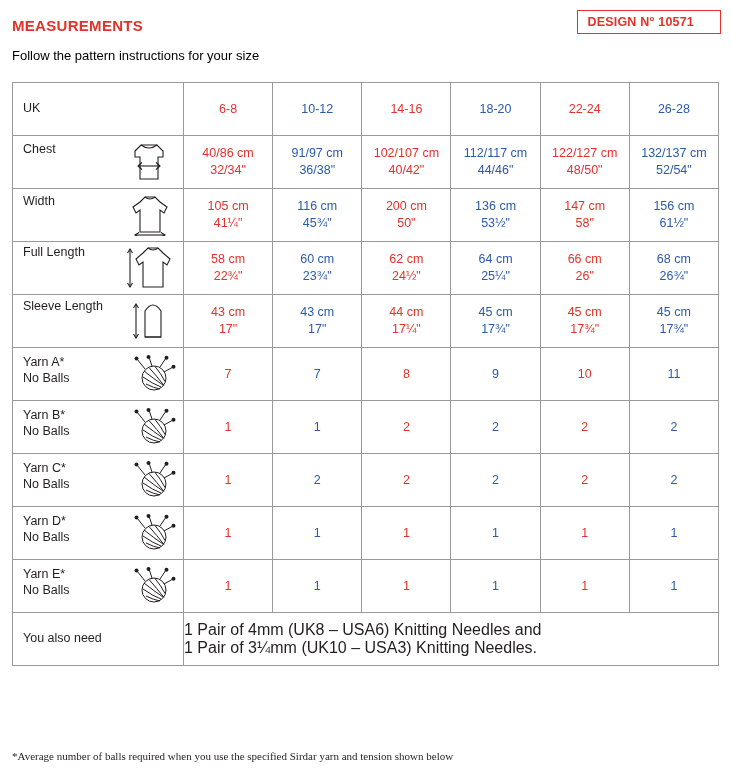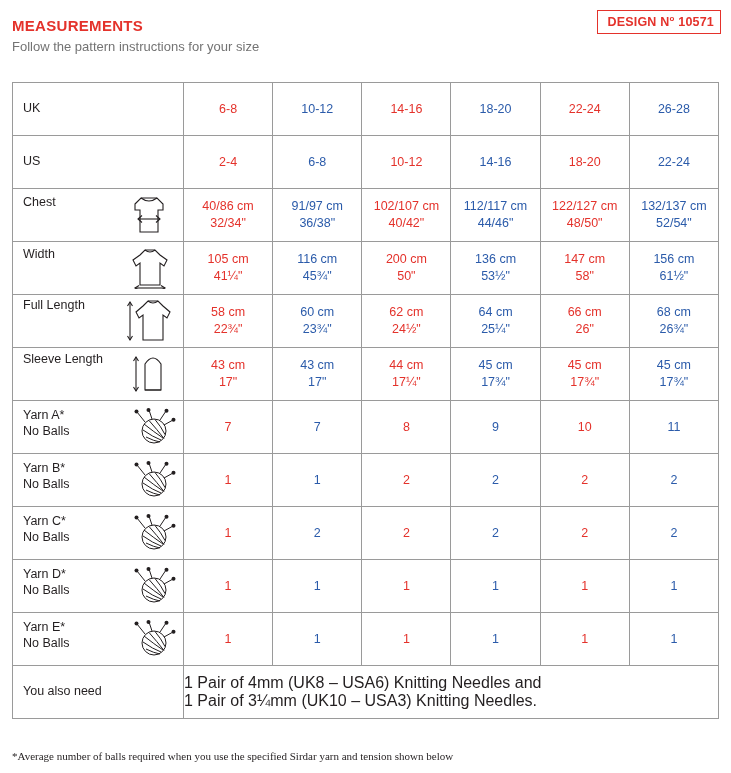--- a/index.html
+++ b/index.html
@@ -11,27 +11,27 @@
     overflow:hidden;
   }
   .page{position:relative;width:731px;height:571px;}
 
   .title{
     position:absolute;left:12px;top:17px;
     font-size:15px;font-weight:bold;letter-spacing:.3px;
     color:#e4322b;
   }
   .subtitle{
-    position:absolute;left:12px;top:39px;
-    font-size:13px;color:#737373;
+    position:absolute;left:12px;top:48px;
+    font-size:13px;color:#000000;
   }
   .design-box{
     position:absolute;right:10px;top:10px;
     border:1px solid #e4322b;
-    padding:3px 6px 4px 9px;
+    padding:3px 26px 4px 9px;
     font-size:12.5px;font-weight:bold;color:#e4322b;
     letter-spacing:.2px;
     white-space:nowrap;
   }
   .design-box .num{color:#e4322b;font-weight:bold;}
   .design-box sup{font-size:8px;vertical-align:super;}
 
   table.meas{
     position:absolute;left:12px;top:82px;
     width:707px;
@@ -91,29 +91,20 @@
     <tbody id="tbody">
         <tr class="row-size">
           <td class="lbl"><span class="lbl-txt">UK</span></td>
           <td class="val red"><span>6-8</span></td>
           <td class="val blue"><span>10-12</span></td>
           <td class="val red"><span>14-16</span></td>
           <td class="val blue"><span>18-20</span></td>
           <td class="val red"><span>22-24</span></td>
           <td class="val blue"><span>26-28</span></td>
         </tr>
-        <tr class="row-size">
-          <td class="lbl"><span class="lbl-txt">US</span></td>
-          <td class="val red"><span>2-4</span></td>
-          <td class="val blue"><span>6-8</span></td>
-          <td class="val red"><span>10-12</span></td>
-          <td class="val blue"><span>14-16</span></td>
-          <td class="val red"><span>18-20</span></td>
-          <td class="val blue"><span>22-24</span></td>
-        </tr>
         <tr>
           <td class="lbl"><span class="lbl-txt">Chest</span><span class="icon-cell"><svg class="gicon" width="56" height="40" viewBox="0 0 56 40">
     <g fill="none" stroke="#231f20" stroke-width="1.1">
       <path d="M14 9 L20 3 L36 3 L42 9 L42 15 L37 15 L37 37 L19 37 L19 15 L14 15 Z"></path>
       <path d="M20 3 q8 6 16 0"></path>
     </g>
     <g stroke="#231f20" stroke-width="1.1" fill="none">
       <line x1="17" y1="24" x2="39" y2="24"></line>
       <polyline points="21,20.5 17,24 21,27.5"></polyline>
       <polyline points="35,20.5 39,24 35,27.5"></polyline>

